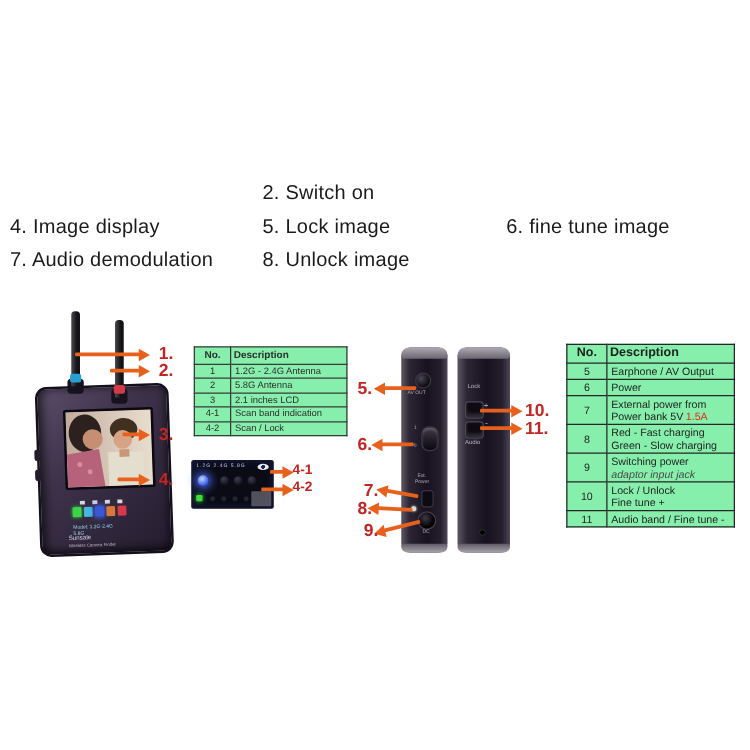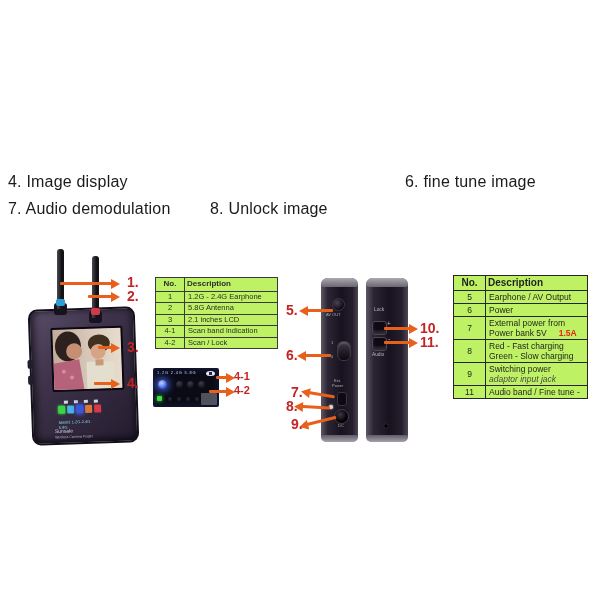--- a/index.html
+++ b/index.html
@@ -35,34 +35,34 @@
   .lt-o{background:#d87838;}
   .lt-r{background:#d83848;}
   .model-l{position:absolute;left:25px;font-size:5px;transform:scale(.8);transform-origin:left top;
            color:#8fd8f0;line-height:6px;white-space:nowrap;}
   .brand1{position:absolute;left:21px;top:117px;font-size:5px;color:#d8d2e2;line-height:6px;}
   .brand2{position:absolute;left:21px;top:124px;font-size:5px;transform:scale(.7);
           transform-origin:left top;color:#b8b2c4;white-space:nowrap;}
   .bump{position:absolute;left:-4px;width:5px;height:9px;background:#221c2c;border-radius:2px;}
 
   
-  table{border-collapse:collapse;background:#bef264;table-layout:fixed;}
+  table{border-collapse:collapse;background:#86efac;table-layout:fixed;}
   .t1{position:absolute;left:155px;top:277px;}
   .t1 th,.t1 td{border:1px solid #3a3a3a;font-size:7.5px;color:#2d2d2d;padding:1px 3px;
                 line-height:8.5px;overflow:hidden;white-space:nowrap;}
   .t1 th{font-size:8px;font-weight:bold;text-align:center;padding:2px;}
   .t1 .no{width:22px;text-align:center;}
   .t1 .desc{width:86px;text-align:left;}
   .t2{position:absolute;left:453px;top:275px;}
   .t2 th,.t2 td{border:1.4px solid #262626;font-size:8.5px;color:#1f1f1f;padding:1px 3px;
                 line-height:10px;overflow:hidden;}
   .t2 th{font-size:10px;font-weight:bold;text-align:center;padding:2px;}
   .t2 .no{width:25px;text-align:center;}
   .t2 .desc{width:95px;text-align:left;}
-  .hl{color:#e02818;font-weight:bold;margin-left:12px;}
+  .hl{color:#e02818;font-weight:normal;margin-left:2px;}
   .it{font-style:italic;color:#4a4a4a;}
 
   
   .zpanel{position:absolute;left:153px;top:368px;width:66px;height:39px;background:#0b0b16;
           border-radius:2px;box-shadow:inset 0 0 8px rgba(50,70,160,.35);z-index:4;}
   .zhead{position:absolute;left:4px;top:2px;font-size:5px;transform:scale(.8);
          transform-origin:left top;color:#c9cdf2;letter-spacing:1px;white-space:nowrap;}
   .eye{position:absolute;right:4px;top:3px;width:9px;height:5px;border-radius:50%;
        background:radial-gradient(circle,#23244a 0 30%,#e8e8f4 31%);}
   .led-blue{position:absolute;left:5px;top:12px;width:9px;height:9px;border-radius:50%;
@@ -114,21 +114,23 @@
                    border-top:5px solid transparent;border-bottom:5px solid transparent;
                    border-right:9px solid #e8611c;}
   .co{position:absolute;color:#c32424;font-weight:bold;font-size:14px;z-index:11;}
   .co-sm{font-size:11px;}
 </style>
 </head>
 <body>
 
 <div class="stage">
 
+  <span class="instr" style="left:210px;top:146px;">2. Switch on</span>
   <span class="instr" style="left:8px;top:173px;">4. Image display</span>
+  <span class="instr" style="left:210px;top:173px;">5. Lock image</span>
   <span class="instr" style="left:405px;top:173px;">6. fine tune image</span>
   <span class="instr" style="left:8px;top:200px;">7. Audio demodulation</span>
   <span class="instr" style="left:210px;top:200px;">8. Unlock image</span>
 
   <div class="antenna" style="left:57px;top:249px;height:60px;">
     <div class="band band-blue"></div>
   </div>
   <div class="antenna" style="left:92px;top:256px;height:62px;">
     <div class="band band-red"></div>
   </div>
@@ -181,21 +183,21 @@
   </div>
 
   <table class="t1">
     <tbody>
         <tr>
       <th class="no">No.</th>
       <th class="desc">Description</th>
     </tr>
     <tr>
       <td class="no">1</td>
-      <td class="desc">1.2G - 2.4G Earphone</td>
+      <td class="desc">1.2G - 2.4G Antenna</td>
     </tr>
     <tr>
       <td class="no">2</td>
       <td class="desc">5.8G Antenna</td>
     </tr>
     <tr>
       <td class="no">3</td>
       <td class="desc">2.1 inches LCD</td>
     </tr>
     <tr>
@@ -277,20 +279,27 @@
       </td>
     </tr>
     <tr>
       <td class="no">9</td>
       <td class="desc">
         <div>Switching power</div>
         <div class="it">adaptor input jack</div>
       </td>
     </tr>
     <tr>
+      <td class="no">10</td>
+      <td class="desc">
+        <div>Lock / Unlock</div>
+        <div>Fine tune +</div>
+      </td>
+    </tr>
+    <tr>
       <td class="no">11</td>
       <td class="desc">Audio band / Fine tune -</td>
     </tr>
   </tbody>
     </table>
 
   <div class="arrow r" style="left:60px;top:282px;width:52px;"></div>
   <div class="arrow r" style="left:88px;top:295px;width:24px;"></div>
   <div class="arrow r" style="left:98px;top:346px;width:14px;"></div>
   <div class="arrow r" style="left:94px;top:382px;width:18px;"></div>

